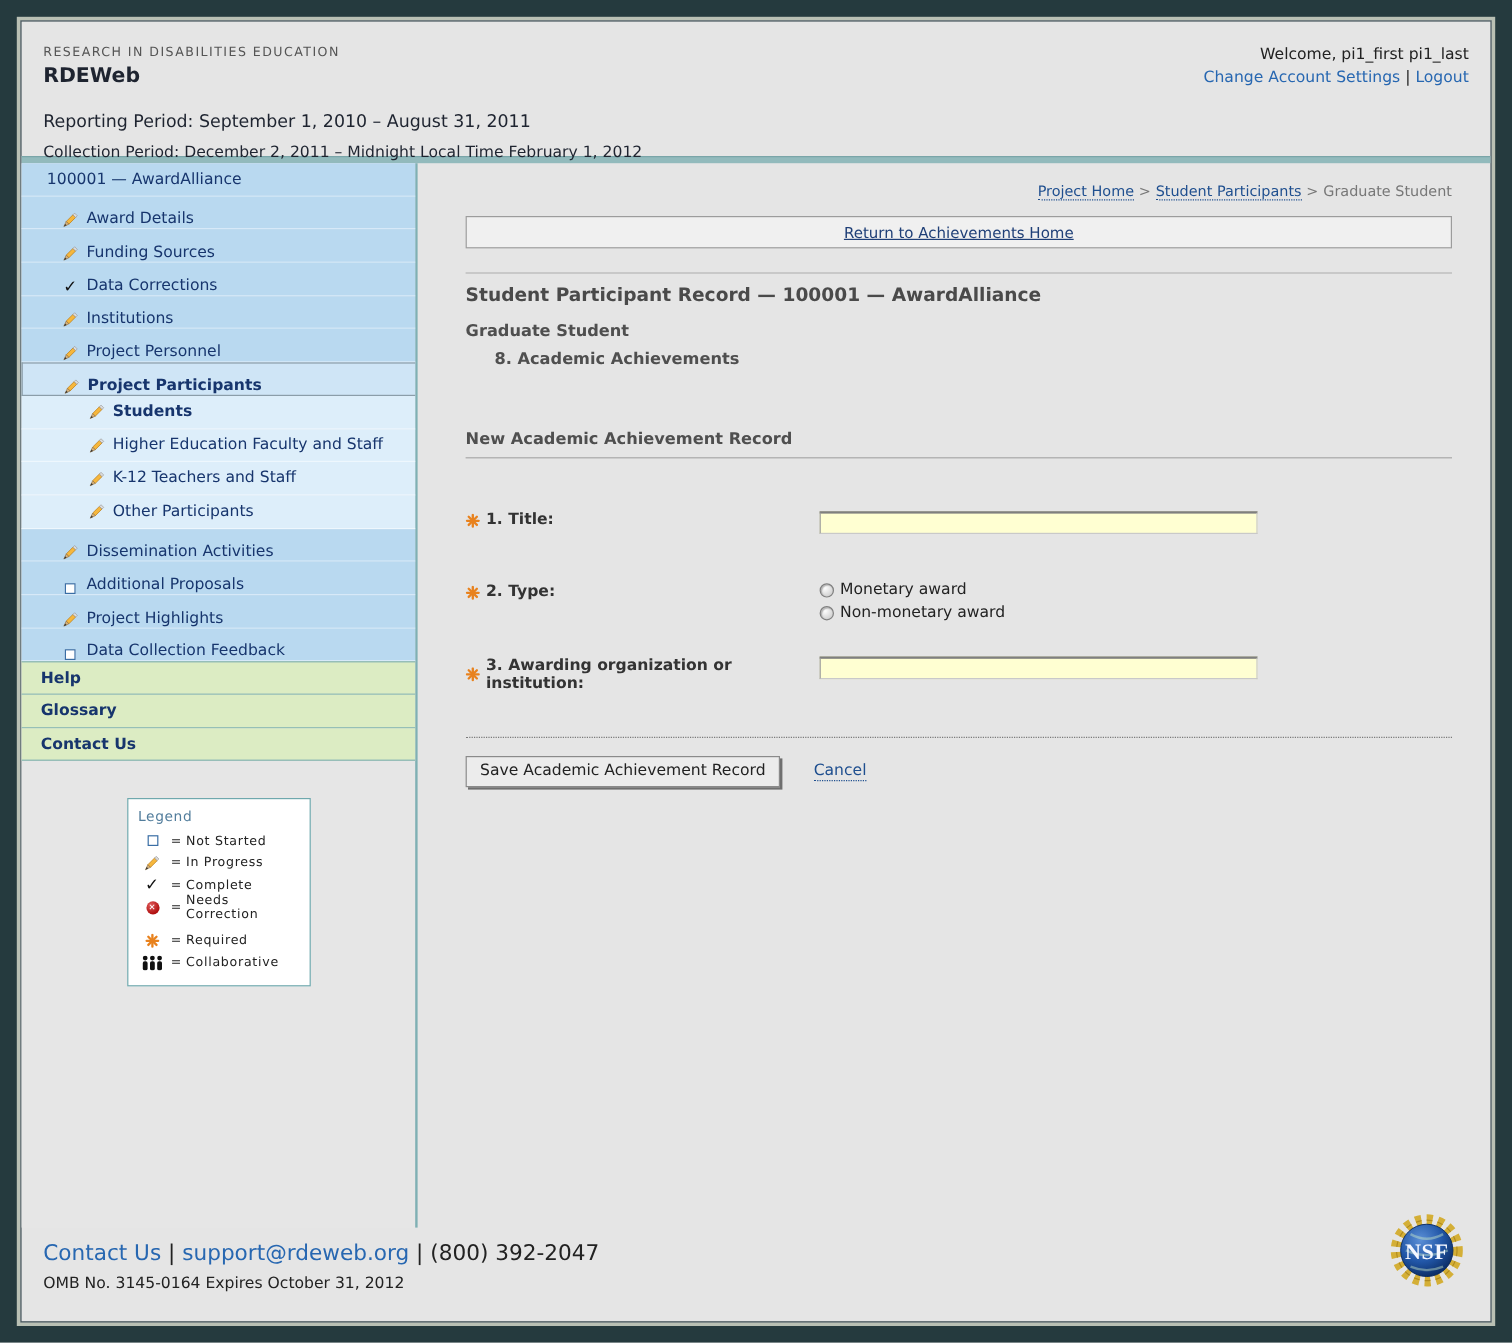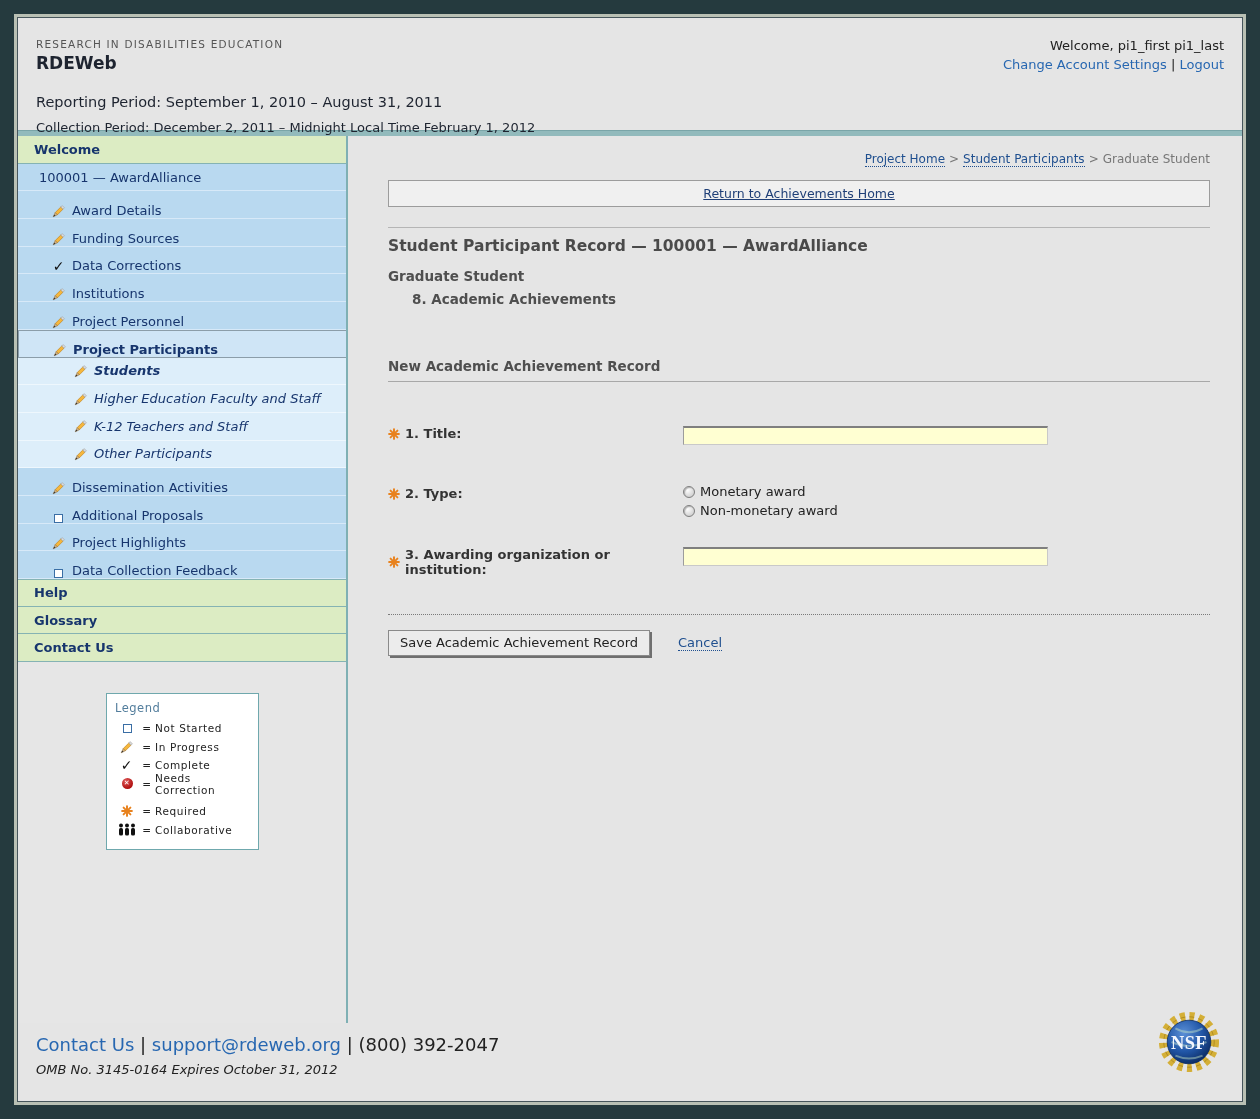--- a/index.html
+++ b/index.html
@@ -23,21 +23,21 @@
 
   .teal-band { height:6px; background:#92babc; border-top:1px solid #7aa5a8; flex:0 0 auto; }
 
   
   .body { display:flex; flex-direction:row; flex:1 1 auto; min-height:0; }
   .sidebar { width:330px; flex:0 0 auto; background:#e6e6e6; border-right:2px solid #7fb0b4; display:flex; flex-direction:column; }
   .srow { height:27.7px; display:flex; align-items:center; font-size:13px; color:#17356d; cursor:pointer; }
   .srow .icon { display:inline-flex; width:15px; justify-content:center; margin-right:6px; flex:0 0 auto; }
   .srow.green { background:#dcecc3; border-bottom:1px solid #85b3b3; font-weight:bold; padding-left:16px; }
   .srow.blue { background:#b9d9f0; border-bottom:1px solid #d7e9f8; }
-  .srow.lightblue { background:#ddeefa; border-bottom:1px solid #eef7fd;font-style:italic; }
+  .srow.lightblue { background:#ddeefa; border-bottom:1px solid #eef7fd; }
   .srow.lvl1 { padding-left:21px; }
   .srow.lvl2 { padding-left:33px;align-items:flex-end; }
   .srow.lvl3 { padding-left:55px; }
   .srow.selected { background:#cfe5f6; border:1px solid #8b9da9; border-right:none; font-weight:bold; }
   .srow.bold { font-weight:bold; }
 
   .check-glyph { color:#111; font-weight:bold; font-size:14px; line-height:1; }
   .square-glyph { width:9px; height:9px; border:1px solid #3a6ea5; background:#fff; display:inline-block; }
 
   
@@ -76,21 +76,21 @@
   .radio-circle { width:12px; height:12px; border-radius:50%; border:1px solid #7f7f7f; background:radial-gradient(circle at 35% 30%, #ffffff, #cfcfcf 80%); margin-right:5px; flex:0 0 auto; box-shadow:inset 1px 1px 1px rgba(0,0,0,0.25); }
 
   .dotted-rule { margin-top:37px; border-bottom:1px dotted #7a7a7a; }
   .actions { margin-top:15px; display:flex; align-items:center; }
   .save-btn { font-family:inherit; font-size:13px; color:#222; background:#ececec; border:1px solid #8a8a8a; padding:4px 11px 5px 11px; box-shadow:2px 2px 0 #6f6f6f; cursor:pointer; }
   .cancel-link { margin-left:28px; font-size:13px; color:#1f4f8f; text-decoration:none; border-bottom:1px dotted #1f4f8f; cursor:pointer; }
 
   
   .footer { position:relative; flex:0 0 auto; height:78px; padding:11px 18px 0 18px; }
   .footer-line1 { font-size:18px; }
-  .footer-line2 { margin-top:7px; font-size:13px; color:#222;font-style:italic; }
+  .footer-line2 { margin-top:7px; font-size:13px; color:#222; }
   .nsf-logo { position:absolute; right:22px; top:-12px; width:62px; height:62px; }
 </style>
 </head>
 <body>
 
 <div class="frame">
 <div class="page-border">
 <div class="page">
 
   <div class="header">
@@ -106,23 +106,20 @@
         <a class="plain-link">Logout</a>
       </div>
     </div>
   </div>
 
   <div class="teal-band"></div>
 
   <div class="body">
 
     <div class="sidebar">
-      <div class="srow green">
-              <span>Welcome</span>
-            </div>
       <div class="srow blue lvl1">
               <span>100001 — AwardAlliance</span>
             </div>
       <div class="srow blue lvl2">
               <span class="icon">
   <svg width="14" height="14" viewBox="0 0 14 14">
     <polygon points="3.2,8.6 8.8,3 11,5.2 5.4,10.8" fill="#f6b73c" stroke="#b97b16" stroke-width="0.6"></polygon>
     <polygon points="1.2,12.8 3.2,8.6 5.4,10.8" fill="#d8b27a" stroke="#8a6a3a" stroke-width="0.5"></polygon>
     <polygon points="1.2,12.8 2.3,10.6 3.5,11.8" fill="#333"></polygon>
     <polygon points="8.8,3 10.2,1.6 12.4,3.8 11,5.2" fill="#dcdcdc" stroke="#909090" stroke-width="0.5"></polygon>

